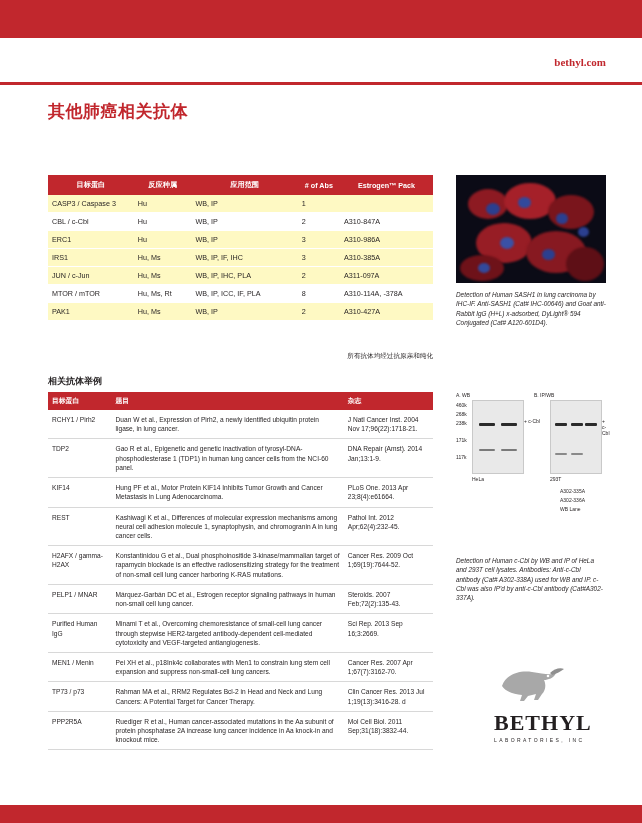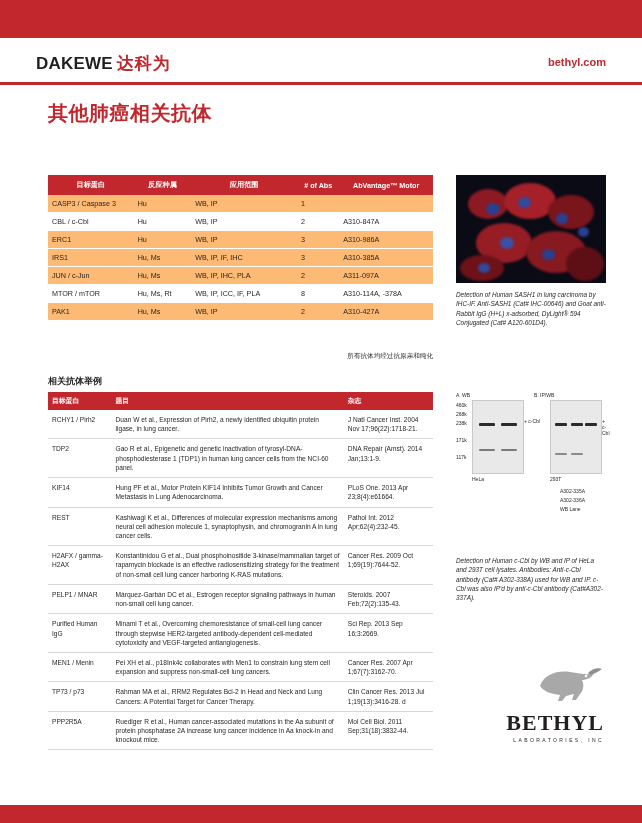--- a/index.html
+++ b/index.html
@@ -13,38 +13,38 @@
 
   
   .top-red-bar{position:absolute;left:0;top:0;width:642px;height:38px;background:#c1272d;}
   .header{position:absolute;left:0;top:38px;width:642px;height:44px;background:#fff;border-bottom:3px solid #c1272d;}
   .logo{position:absolute;left:36px;top:52px;display:flex;align-items:center;gap:4px;}
   .logo-mark{
     font-family:"Liberation Sans", sans-serif;
     font-weight:bold;font-size:17px;letter-spacing:.2px;color:#231f20;
   }
   .logo-cn{font-size:17px;font-weight:bold;color:#c1272d;letter-spacing:1px;}
-  .site-url{position:absolute;right:36px;top:56px;font-size:11px;font-weight:bold;color:#c1272d;}
-
-  
-  .doc-title{position:absolute;left:48px;top:100px;font-size:20px;font-weight:bold;color:#c1272d;letter-spacing:.5px;}
+  .site-url{position:absolute;right:36px;top:56px;font-size:11px;font-weight:bold;color:#c1272d;font-family:Liberation Serif, serif;}
+
+  
+  .doc-title{position:absolute;left:48px;top:100px;font-size:17px;font-weight:bold;color:#c1272d;letter-spacing:.5px;}
   .intro{position:absolute;left:48px;top:136px;width:400px;font-size:8.6px;line-height:1.6;color:#231f20;font-weight:bold;}
   .intro .url{font-weight:normal;}
 
   
   .tbl{position:absolute;left:48px;top:175px;width:385px;border-collapse:collapse;}
   .tbl th{
     background:#c1272d;color:#fff;font-size:7.2px;font-weight:bold;
     padding:5px 3px;text-align:center;border:0;
   }
   .tbl td{
     font-size:7.2px;padding:4px 4px;border-bottom:1px solid #ffffff;
     color:#231f20;
   }
-  .tbl tr.alt td{background:#fdba74;}
+  .tbl tr.alt td{background:#fef9c3;}
   .tbl tr.plain td{background:#ffffff;}
   .tbl td.c1{width:86px;}
   .tbl td.c2{width:56px;}
   .tbl td.c3{width:112px;}
   .tbl td.c4{width:38px;}
   .tbl td.c5{width:93px;}
   .tbl-note{position:absolute;left:48px;top:352px;width:385px;text-align:right;font-size:6.6px;color:#231f20;}
 
   
   .img1{
@@ -70,52 +70,48 @@
   .ref td.rc3{width:84px;}
 
   
   .blots{position:absolute;left:456px;top:392px;width:150px;height:155px;background:#fff;}
   .blot{position:absolute;background:#e9e9e9;border:1px solid #c9c9c9;}
   .blot-label{position:absolute;font-size:5px;color:#231f20;}
   .band{position:absolute;background:#2b2b2b;border-radius:1px;}
   .cap2{position:absolute;left:456px;top:556px;width:150px;font-size:6.4px;line-height:1.45;font-style:italic;color:#231f20;}
 
   
-  .bethyl{position:absolute;left:494px;top:660px;width:110px;text-align:right;}
+  .bethyl{position:absolute;left:494px;top:660px;width:110px;text-align:left;}
   .bethyl-word{font-family:"Liberation Serif", serif;font-size:22px;font-weight:bold;letter-spacing:1px;color:#231f20;}
   .bethyl-sub{font-size:5px;letter-spacing:2.4px;color:#231f20;margin-top:1px;}
 
   .bottom-red-bar{position:absolute;left:0;bottom:0;width:642px;height:18px;background:#c1272d;}
 </style>
 </head>
 <body>
 
 <div class="page">
 
   <div class="top-red-bar"></div>
 
   <div class="header"></div>
 
-  <div class="logo">
-    <span class="logo-mark">DAKEWE</span>
-    <span class="logo-cn">达科为</span>
-  </div>
   <div class="site-url">bethyl.com</div>
 
   <div class="doc-title">其他肺癌相关抗体</div>
 
 
   <table class="tbl">
     <thead>
       <tr>
         <th style="width:86px">目标蛋白</th>
         <th style="width:56px">反应种属</th>
         <th style="width:112px">应用范围</th>
         <th style="width:38px"># of Abs</th>
-        <th style="width:93px">AbVantage™ Motor</th>
+        <th style="width:93px">Estrogen™ Pack</th>
       </tr>
     </thead>
     <tbody>
       <tr class="alt">
         <td class="c1">CASP3 / Caspase 3</td>
         <td class="c2">Hu</td>
         <td class="c3">WB, IP</td>
         <td class="c4">1</td>
         <td class="c5"></td>
       </tr>

